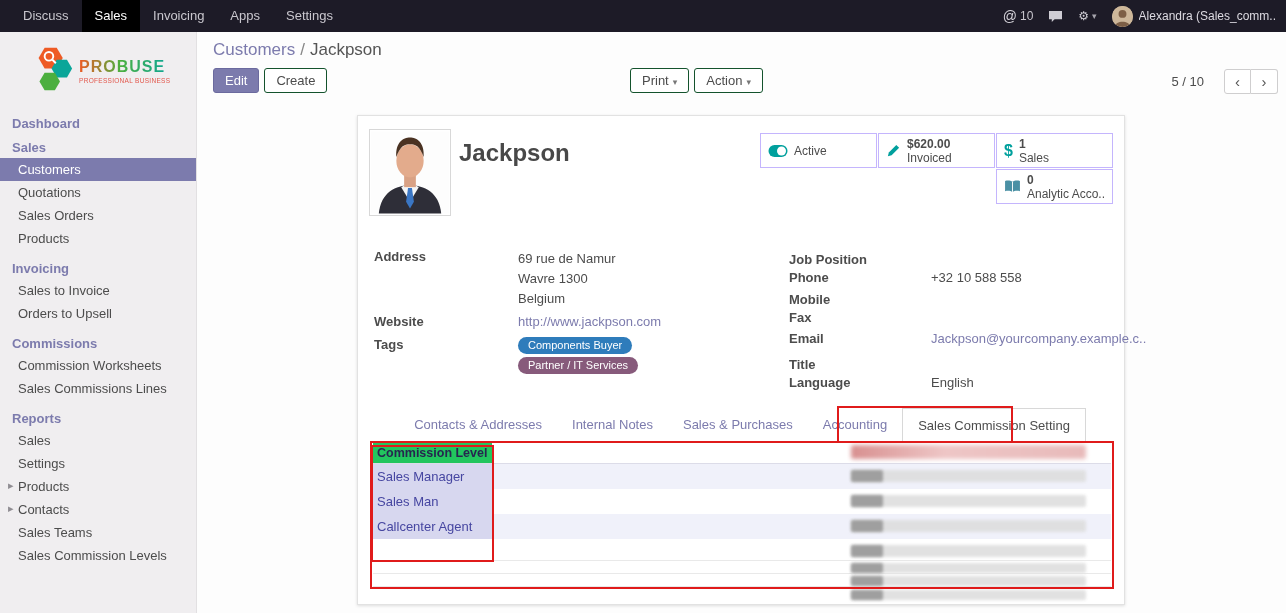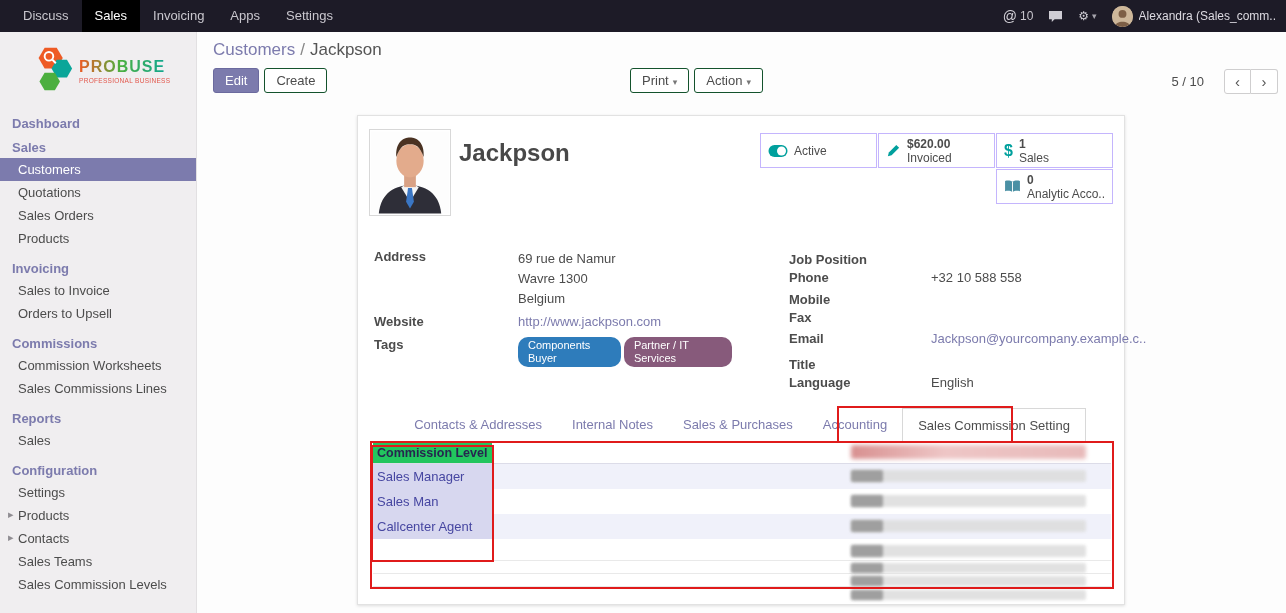--- a/index.html
+++ b/index.html
@@ -73,21 +73,21 @@
   .fields-left { position:absolute; left:16px; top:133px; width:358px; }
   .fields-right { position:absolute; left:386px; top:136px; width:368px; }
   .frow { display:flex; font-size:13px; line-height:16px; }
   .flabel { font-weight:bold; color:#4c4c4c; flex:0 0 auto; }
   .fields-left .flabel { width:144px; }
   .fields-right .flabel { width:142px;margin-left:45px; }
   .fval { min-width:0; }
   .addr div { line-height:20px; cursor:text; }
   .link { color:#7c7bad; text-decoration:none; cursor:pointer; white-space:nowrap; }
   .mb2{margin-bottom:2px;} .mb5{margin-bottom:5px;} .mb6{margin-bottom:6px;} .mb7{margin-bottom:7px;} .mb10{margin-bottom:10px;}
-  .tags { display:flex; flex-direction:row; align-items:flex-start; gap:3px; }
+  .tags { display:flex; flex-direction:column; align-items:flex-start; gap:3px; }
   .tag { display:inline-block; color:#fff; font-size:11px; padding:2px 10px; border-radius:10px; cursor:pointer; line-height:13px; }
   .tag-blue { background:#2e7cbb; }
   .tag-purple { background:#875a7b; }
   
   .tabs { position:absolute; left:15px; top:292px; width:739px; display:flex; border-bottom:1px solid #d8d8d8; font-size:13px;justify-content:center; }
   .tab { padding:9px 15px 8px; color:#7c7bad; cursor:pointer; white-space:nowrap; }
   .tab.active { background:#fff; border:1px solid #d8d8d8; border-bottom:1px solid #fff; margin-bottom:-1px; color:#4c4c4c; }
   
   .otable { position:absolute; left:15px; top:326px; width:738px; font-size:13px; }
   .trow { display:flex; height:25px; align-items:stretch; }
@@ -173,21 +173,20 @@
       <div class="side-item">Sales Orders</div>
       <div class="side-item">Products</div>
       <div class="sec-heading">Invoicing</div>
       <div class="side-item">Sales to Invoice</div>
       <div class="side-item">Orders to Upsell</div>
       <div class="sec-heading">Commissions</div>
       <div class="side-item">Commission Worksheets</div>
       <div class="side-item">Sales Commissions Lines</div>
       <div class="sec-heading">Reports</div>
       <div class="side-item">Sales</div>
-      <div class="sec-heading">Configuration</div>
       <div class="side-item">Settings</div>
       <div class="side-item">
         <span class="caret">▸</span><span>Products</span>
       </div>
       <div class="side-item">
         <span class="caret">▸</span><span>Contacts</span>
       </div>
       <div class="side-item">Sales Teams</div>
       <div class="side-item">Sales Commission Levels</div>
     </nav>

